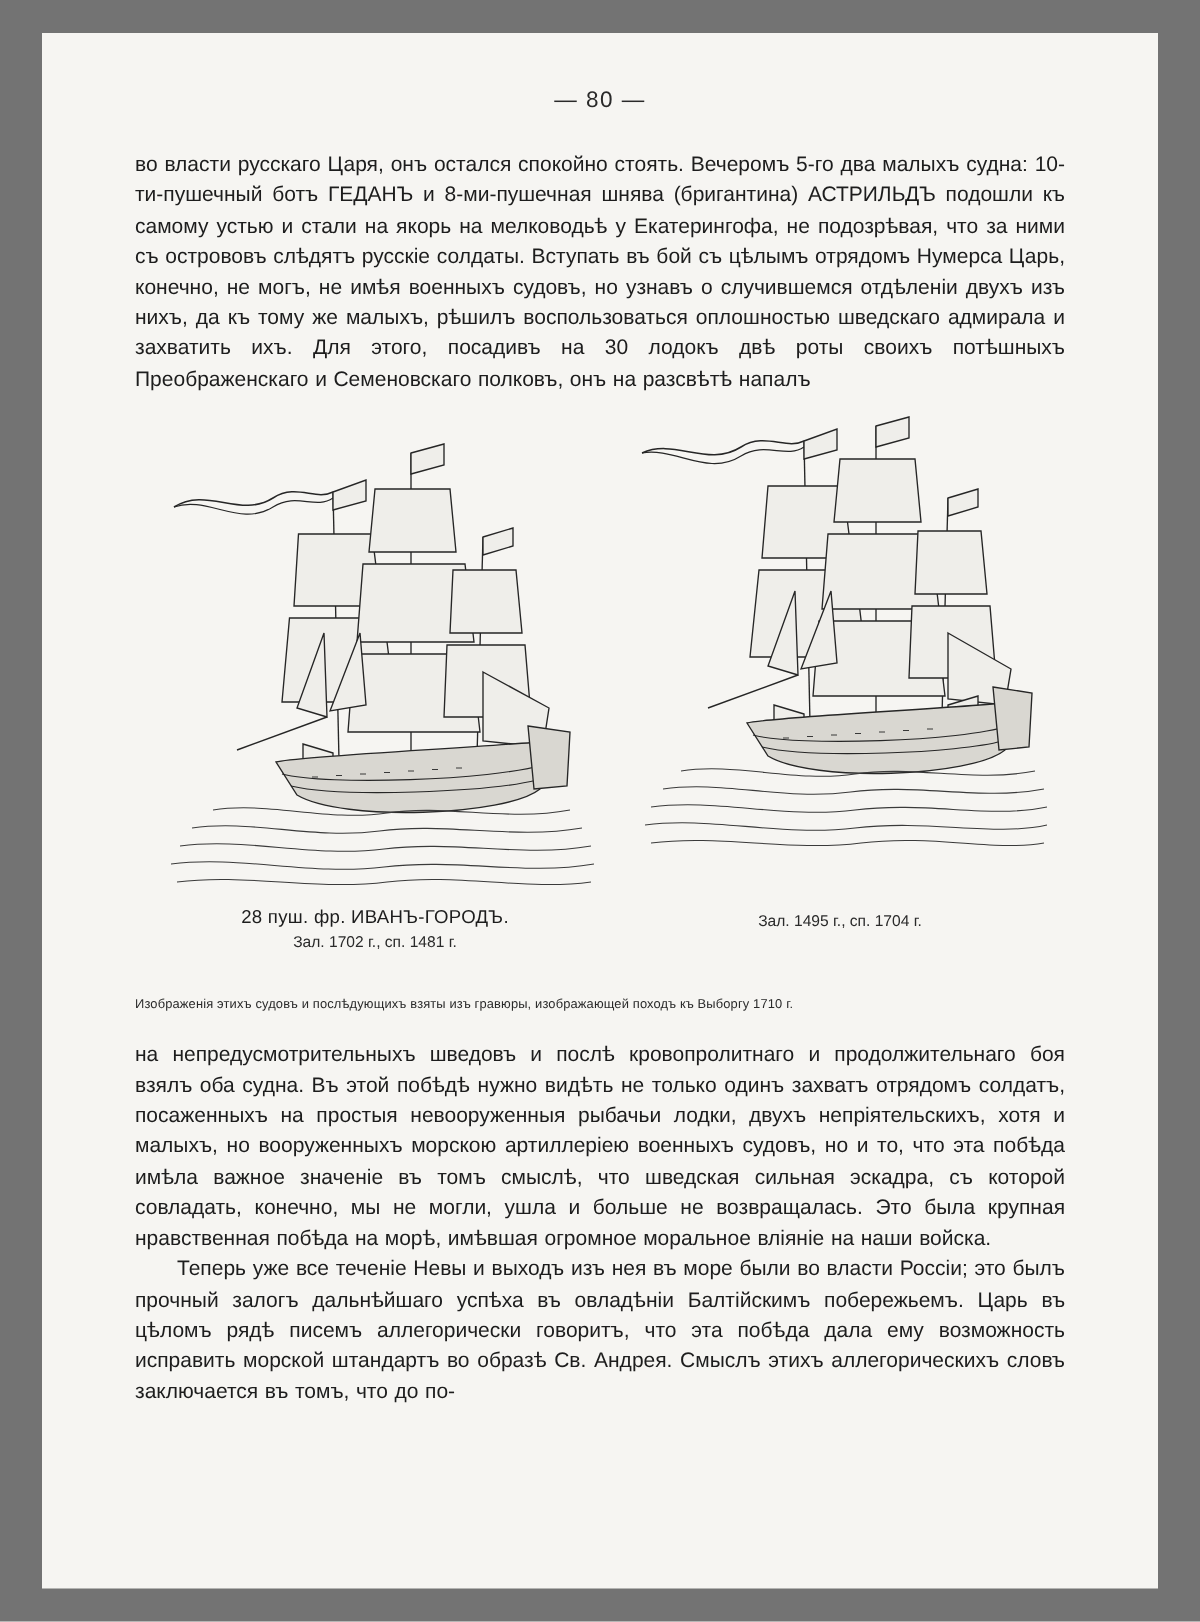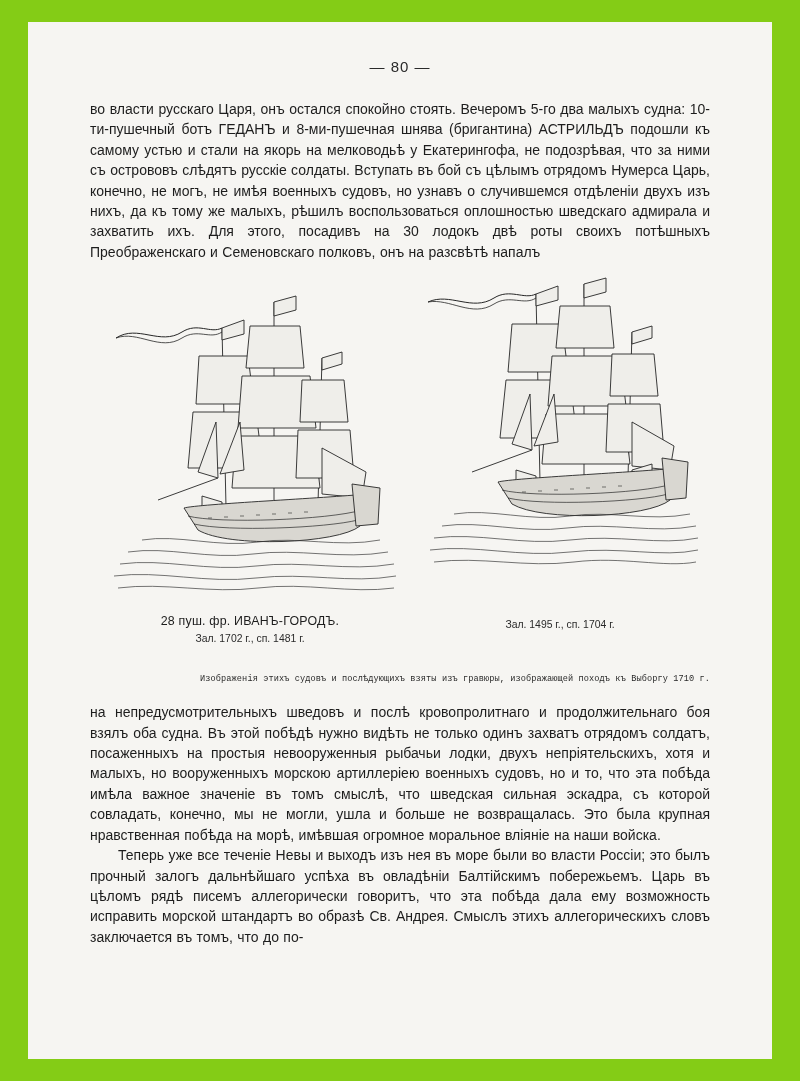--- a/index.html
+++ b/index.html
@@ -11,21 +11,21 @@
     height: 1081px;
     background: #ffffff;
     font-family: "Liberation Serif", serif;
     color: #1b1b1b;
     overflow: hidden;
   }
   .page {
     position: relative;
     width: 800px;
     height: 1081px;
-    background: #84cc16;
+    background: #737373;
     box-sizing: border-box;
   }
   .page-inner {
     position: absolute;
     left: 28px;
     top: 22px;
     width: 744px;
     height: 1037px;
     background: #f6f5f2;
     box-sizing: border-box;
@@ -69,21 +69,21 @@
     margin: 10px auto 0 auto;
   }
   .ship-wrap {
     position: absolute;
     top: 0;
   }
   .ship-left { left: 8px; width: 300px; }
   .ship-right { left: 330px; width: 280px; }
   .caption-row {
     width: 620px;
-    margin: 12px auto 0 auto;
+    margin: 2px auto 0 auto;
     position: relative;
     height: 54px;
   }
   .cap-block {
     position: absolute;
     text-align: center;
   }
   .cap-left { left: 10px; width: 300px; }
   .cap-right { left: 330px; width: 280px; }
   .cap-title {
@@ -92,24 +92,24 @@
     color: #1d1d1d;
     letter-spacing: 0.2px;
   }
   .cap-sub {
     font-family: "Liberation Sans", sans-serif;
     font-size: 10.4px;
     color: #2a2a2a;
     margin-top: 5px;
   }
   .cap-note {
-    font-family: Liberation Mono, monospace;
+    font-family: Liberation Sans, sans-serif;
     font-size: 8.6px;
     color: #2a2a2a;
-    text-align: right;
+    text-align: left;
     width: 620px;
     margin: 6px auto 0 auto;
     letter-spacing: 0.1px;
   }
   .lower-text {
     margin-top: 18px;
   }
   svg { display: block; }
   .sea-line { stroke: #3a3a3a; stroke-width: 0.7; fill: none; }
 </style>

